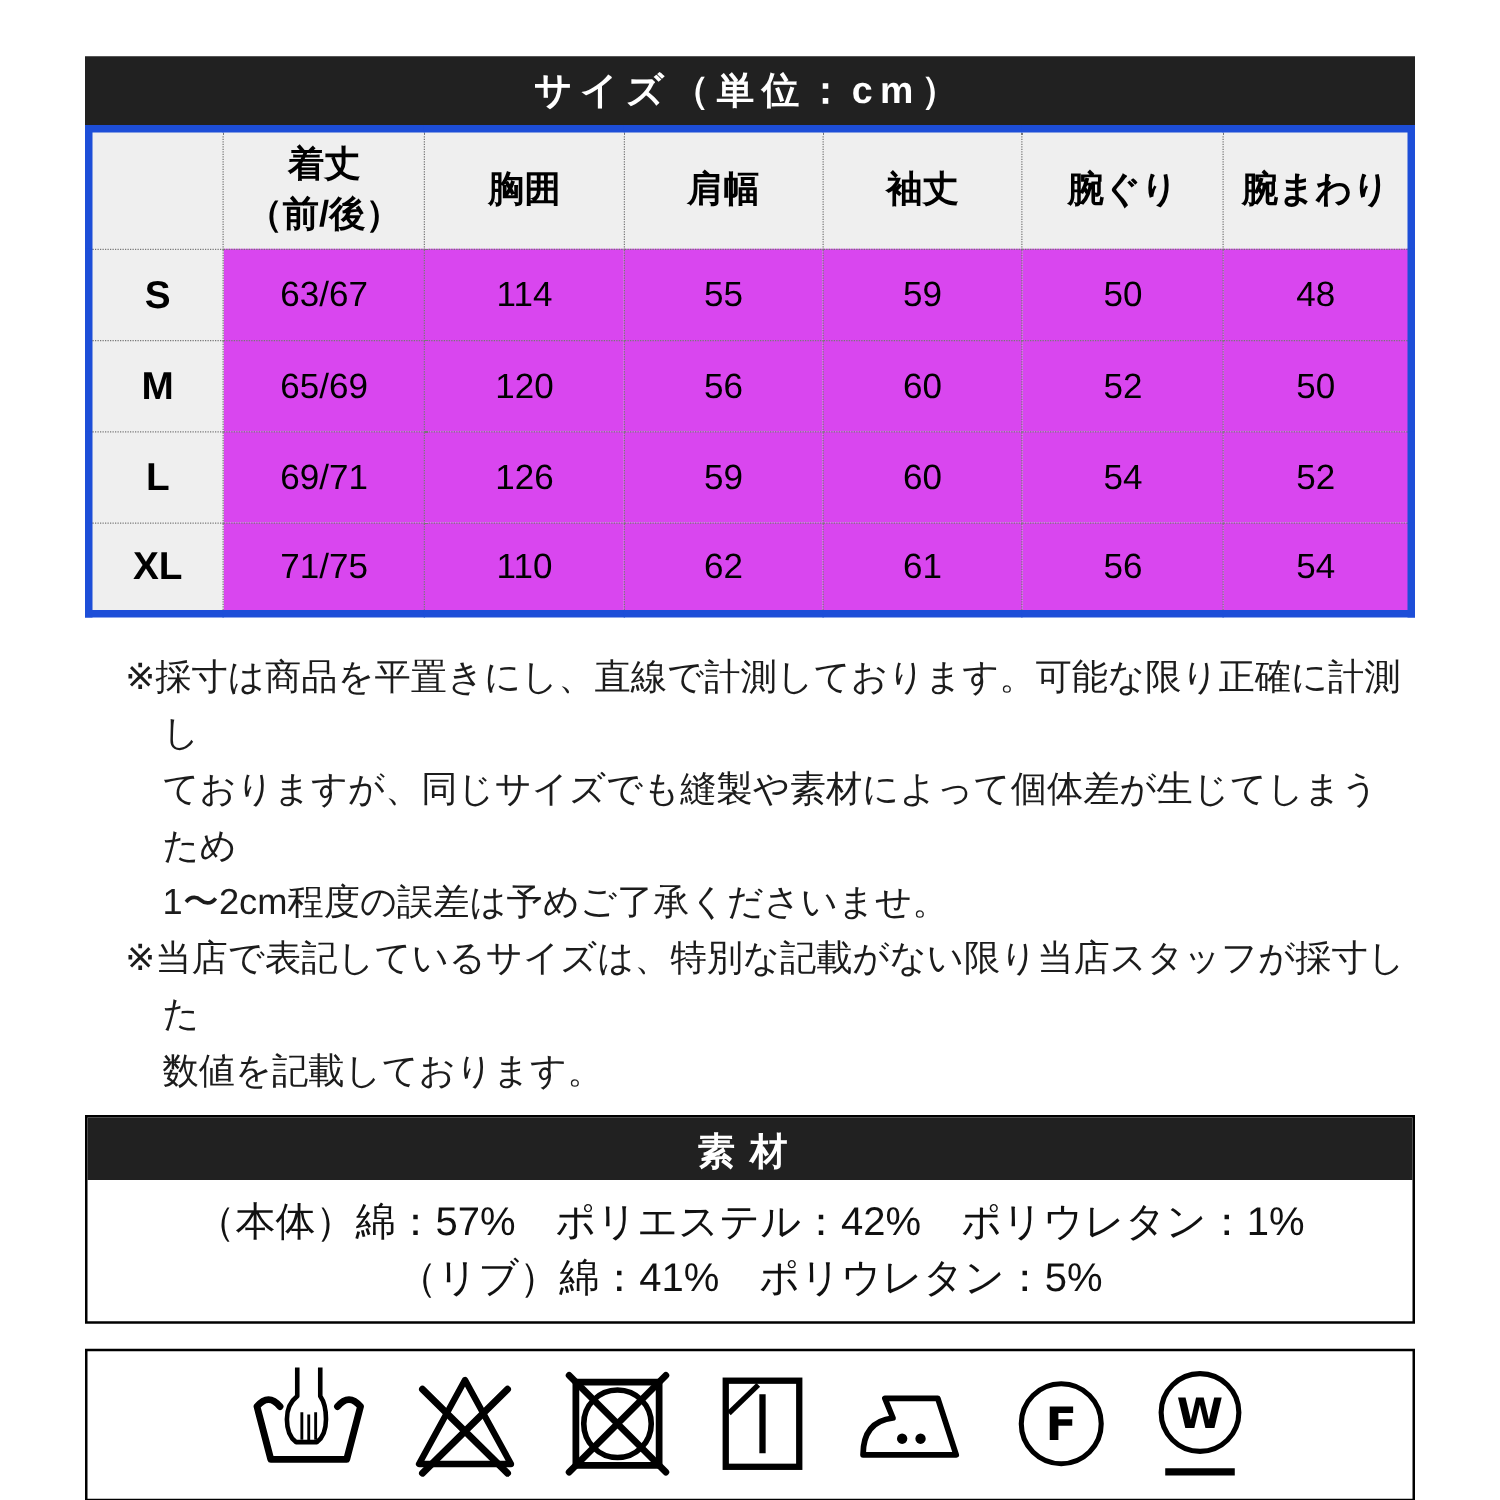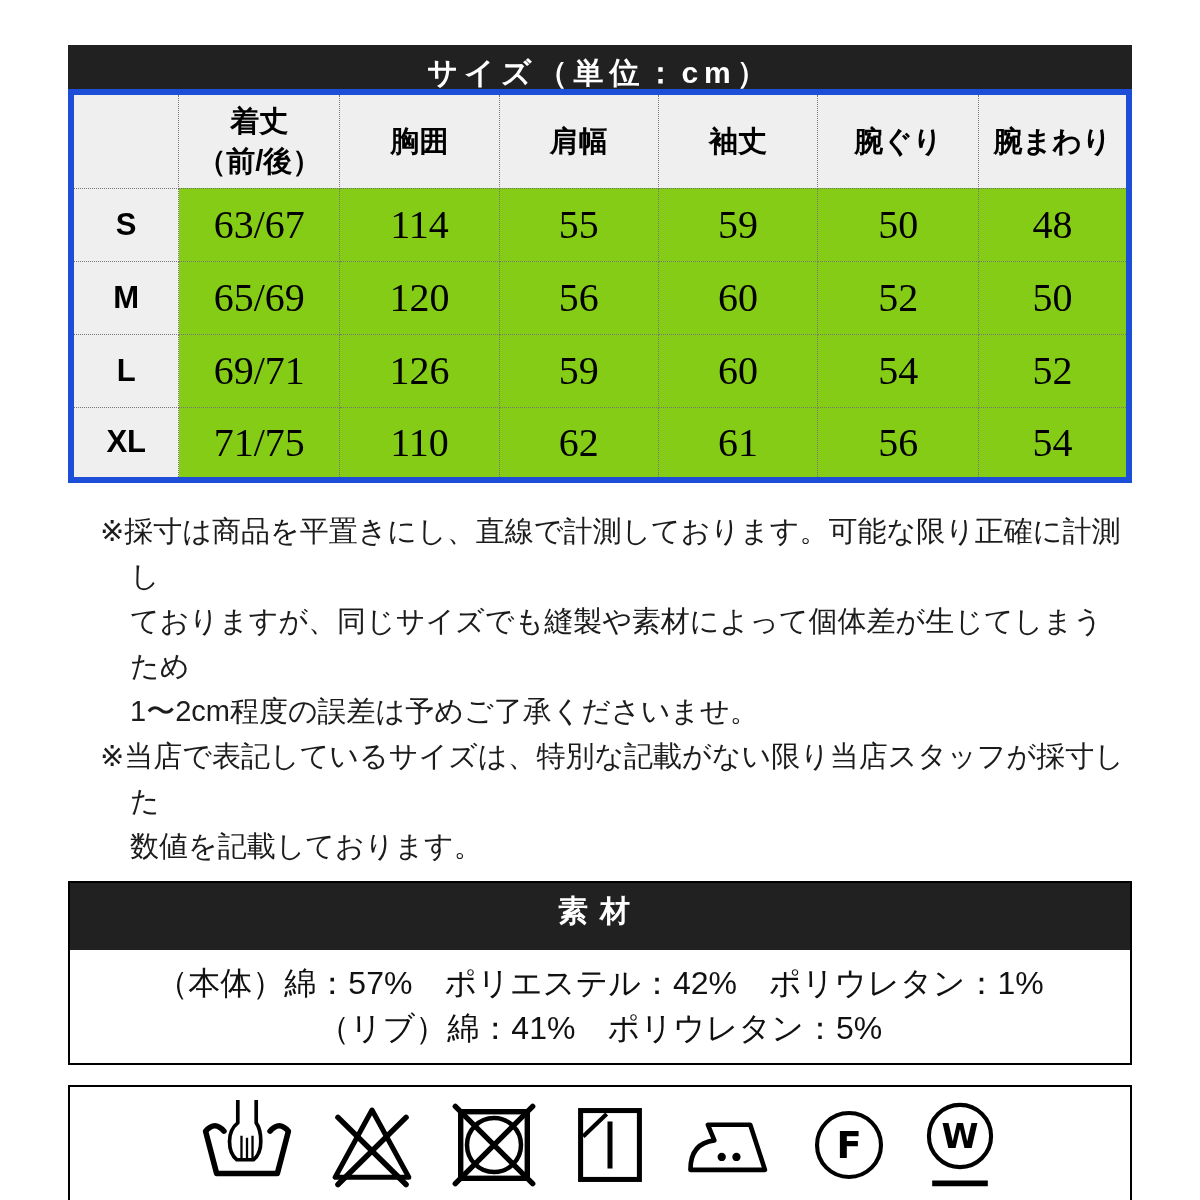--- a/index.html
+++ b/index.html
@@ -7,39 +7,39 @@
   body {
     width:1200px; height:1200px; background:#ffffff; overflow:hidden;
     font-family:"Liberation Sans","DejaVu Sans",sans-serif; color:#000;
     -webkit-font-smoothing:antialiased;
   }
   .page { width:1064px; margin:0 auto; padding-top:45px; }
 
   
   .bar {
     background:#212121; color:#fff; text-align:center; font-weight:bold;
-    height:44px; line-height:55px; font-size:30px; letter-spacing:6px;
+    height:55px; line-height:55px; font-size:30px; letter-spacing:6px;
   }
-  .boxed .bar { height:67px; line-height:56px; letter-spacing:12px; }
+  .boxed .bar { height:50px; line-height:56px; letter-spacing:12px; }
 
   
   table.size-table {
     width:100%; border-collapse:collapse; border:6px solid #1d4ed8;
     table-layout:fixed; background:#fff;
   }
   table.size-table th, table.size-table td {
     border:1px dotted #777; text-align:center; vertical-align:middle; padding:0;
   }
   table.size-table thead th {
     background:#efefef; font-size:29px; font-weight:bold;
     white-space:pre-line; height:96px; line-height:1.4;
   }
   table.size-table tbody tr { height:73px; }
   table.size-table tbody th { background:#efefef; font-size:31px; font-weight:bold; }
-  table.size-table td { font-size:40px; font-weight:400; background:#84cc16;font-family:Liberation Serif, serif; }
+  table.size-table td { font-size:28px; font-weight:400; background:#d946ef; }
 
   
   .note {
     font-size:29px; line-height:45px; color:#1c1c1c; margin:0;
     white-space:pre-line; padding-left:62px; text-indent:-30px;
   }
   .note-1 { margin-top:26px; }
   .note-2 { }
 
   

